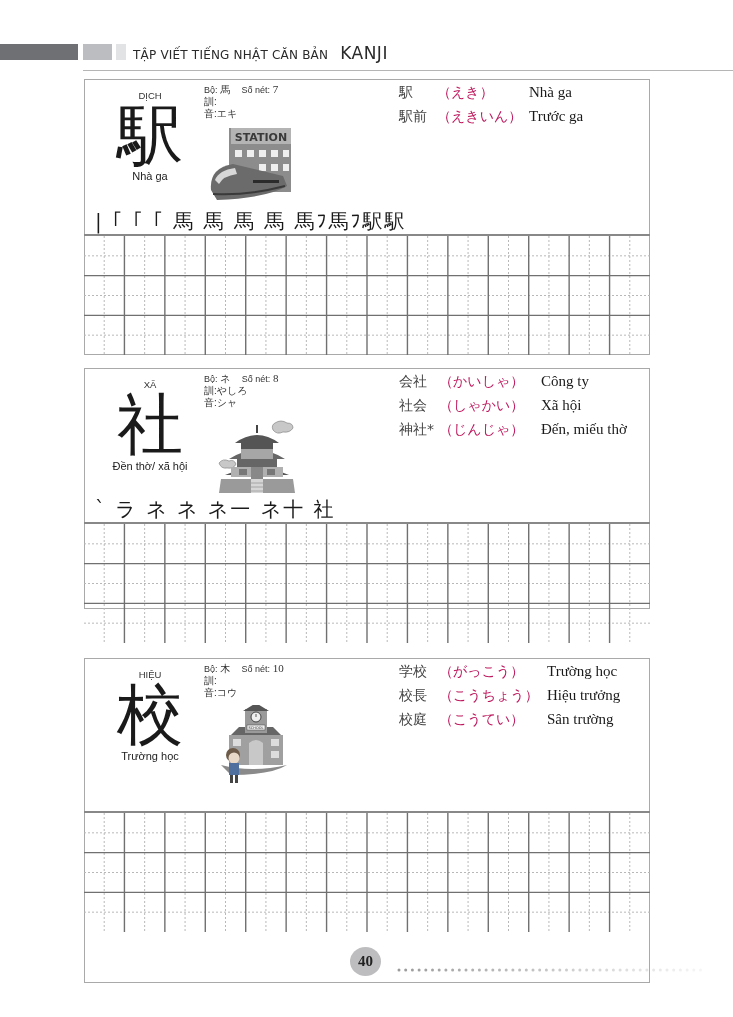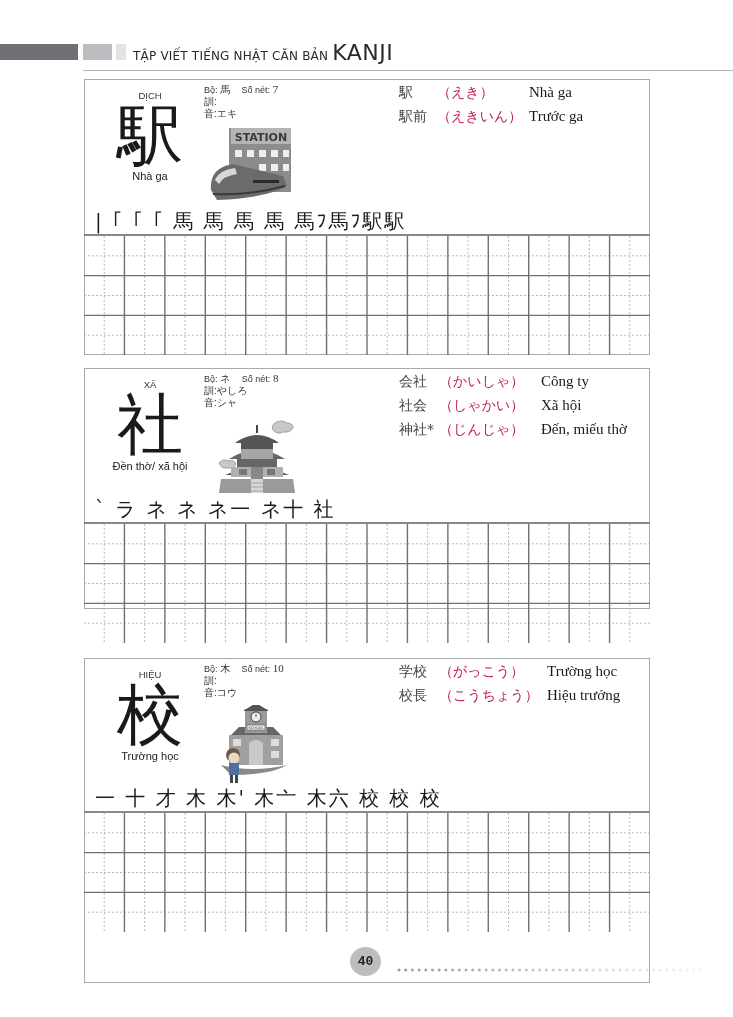--- a/index.html
+++ b/index.html
@@ -1,41 +1,41 @@
 <!DOCTYPE html>
 <html><head>
 <meta charset="utf-8">
 <style>
   html, body { margin:0; padding:0; }
   body { width:733px; height:1017px; background:#ffffff; position:relative; overflow:hidden; font-family:"DejaVu Sans", sans-serif; color:#222; }
   .hdr-bar1 { position:absolute; left:0; top:44px; width:78px; height:16px; background:#6f7073; }
   .hdr-bar2 { position:absolute; left:83px; top:44px; width:29px; height:16px; background:#bcbdc0; }
   .hdr-bar3 { position:absolute; left:116px; top:44px; width:10px; height:16px; background:#e2e3e5; }
   .hdr-title { position:absolute; left:133px; top:44px; font-family:"DejaVu Sans", sans-serif; font-size:12px; color:#2a2a2a; letter-spacing:0.2px; line-height:18px; white-space:nowrap; }
-  .hdr-title .big { font-size:22px; letter-spacing:0.5px; }
+  .hdr-title .big { font-size:17px; letter-spacing:0.5px;margin-left:8px; }
   .hdr-rule { position:absolute; left:83px; top:70px; width:650px; height:1px; background:#b5b5b5; }
 
   .section { position:absolute; left:84px; width:566px; border:1px solid #a9a9a9; box-sizing:border-box; background:#fff; }
   .reading { position:absolute; left:0; width:130px; text-align:center; font-family:"Liberation Sans", sans-serif; font-size:9.5px; color:#333; }
   .kanji-big { position:absolute; left:0; width:130px; text-align:center; font-family:"DejaVu Sans", sans-serif; font-size:66px; line-height:70px; color:#1a1a1a; }
   .meaning { position:absolute; left:0; width:130px; text-align:center; font-family:"Liberation Sans", sans-serif; font-size:11px; color:#222; }
   .meta { position:absolute; left:119px; font-family:"Liberation Sans", sans-serif; font-size:10px; line-height:12px; color:#333; }
   .meta .lbl { font-size:9px; }
   .meta .num { font-family:"Liberation Serif", serif; font-size:11px; }
   .illus { position:absolute; }
   .vocab { position:absolute; left:314px; font-size:14px; line-height:24px; color:#333; }
   .vocab .row { display:flex; white-space:nowrap; }
   .vocab .w { font-family:"DejaVu Sans", sans-serif; color:#444; }
   .vocab .r { font-family:"DejaVu Sans", sans-serif; color:#be185d; }
   .vocab .m { font-family:"Liberation Serif", serif; color:#1a1a1a; font-size:15px; }
   .strokes { position:absolute; left:10px; font-family:"DejaVu Serif", serif; font-size:20px; color:#1a1a1a; white-space:nowrap; letter-spacing:2px; }
   .grid { position:absolute; left:-1px; width:566px; height:121px; border-top:2px solid #888; box-sizing:border-box; }
   .grid svg { display:block; }
 
-  .page-num { position:absolute; left:350px; top:947px; width:31px; height:29px; border-radius:50%; background:#bdbdc0; text-align:center; line-height:29px; font-family:Liberation Mono, monospace; font-weight:bold; font-size:13px; color:#222; }
+  .page-num { position:absolute; left:350px; top:947px; width:31px; height:29px; border-radius:50%; background:#bdbdc0; text-align:center; line-height:29px; font-family:Liberation Serif, serif; font-weight:bold; font-size:15px; color:#222; }
   .dots { position:absolute; left:396px; top:958px; width:310px; height:6px; }
 </style>
 </head>
 <body>
 
 <div class="hdr-bar1"></div>
 <div class="hdr-bar2"></div>
 <div class="hdr-bar3"></div>
 <div class="hdr-title"><span>TẬP VIẾT TIẾNG NHẬT CĂN BẢN </span><span class="big">KANJI</span></div>
 <div class="hdr-rule"></div>
@@ -243,22 +243,26 @@
     <div class="row">
         <span class="w" style="width:40px">学校</span>
         <span class="r" style="width:108px">（がっこう）</span>
         <span class="m">Trường học</span>
       </div>
     <div class="row">
         <span class="w" style="width:40px">校長</span>
         <span class="r" style="width:108px">（こうちょう）</span>
         <span class="m">Hiệu trưởng</span>
       </div>
-  </div>
-  <div class="strokes" style="top:126px;">一 十 才 木 木' 木亠 木六 校 校 校</div>
+    <div class="row">
+        <span class="w" style="width:40px">校庭</span>
+        <span class="r" style="width:108px">（こうてい）</span>
+        <span class="m">Sân trường</span>
+      </div>
+  </div>
   <div class="grid" style="top:152px;">
       <svg width="566" height="119">
         <line x1="20.214285714285715" y1="0" x2="20.214285714285715" y2="119" stroke="#b8b8b8" stroke-width="1" stroke-dasharray="2,2"></line>
         <line x1="60.642857142857146" y1="0" x2="60.642857142857146" y2="119" stroke="#b8b8b8" stroke-width="1" stroke-dasharray="2,2"></line>
         <line x1="101.07142857142858" y1="0" x2="101.07142857142858" y2="119" stroke="#b8b8b8" stroke-width="1" stroke-dasharray="2,2"></line>
         <line x1="141.5" y1="0" x2="141.5" y2="119" stroke="#b8b8b8" stroke-width="1" stroke-dasharray="2,2"></line>
         <line x1="181.92857142857144" y1="0" x2="181.92857142857144" y2="119" stroke="#b8b8b8" stroke-width="1" stroke-dasharray="2,2"></line>
         <line x1="222.3571428571429" y1="0" x2="222.3571428571429" y2="119" stroke="#b8b8b8" stroke-width="1" stroke-dasharray="2,2"></line>
         <line x1="262.7857142857143" y1="0" x2="262.7857142857143" y2="119" stroke="#b8b8b8" stroke-width="1" stroke-dasharray="2,2"></line>
         <line x1="303.2142857142857" y1="0" x2="303.2142857142857" y2="119" stroke="#b8b8b8" stroke-width="1" stroke-dasharray="2,2"></line>

